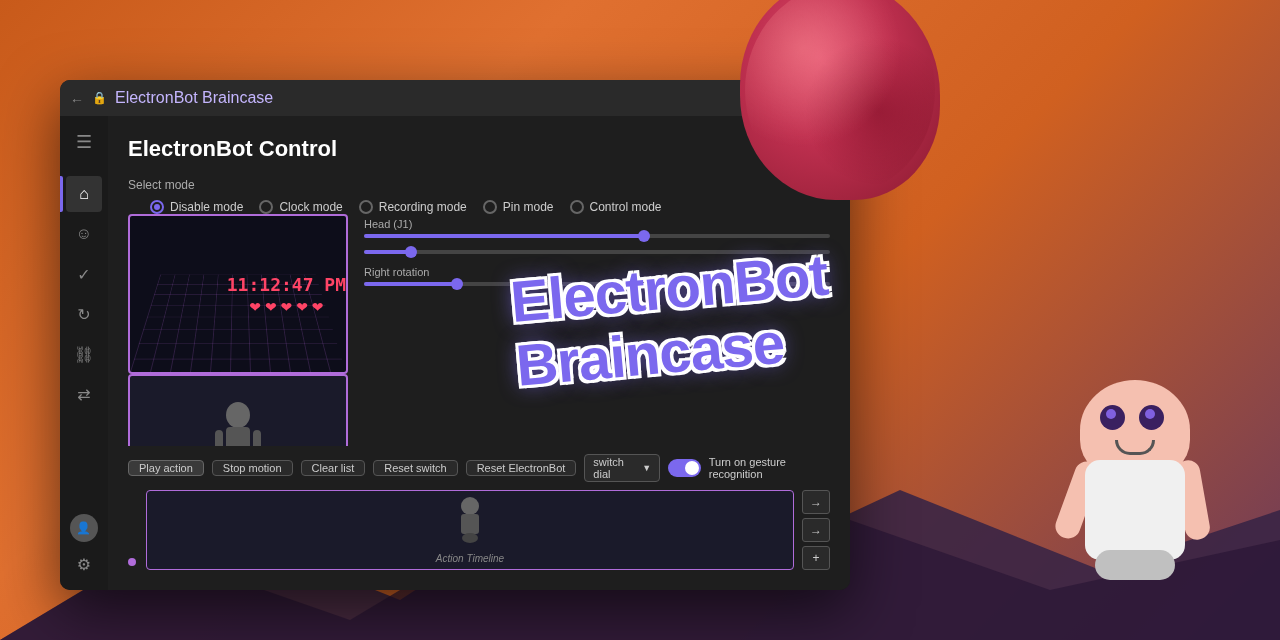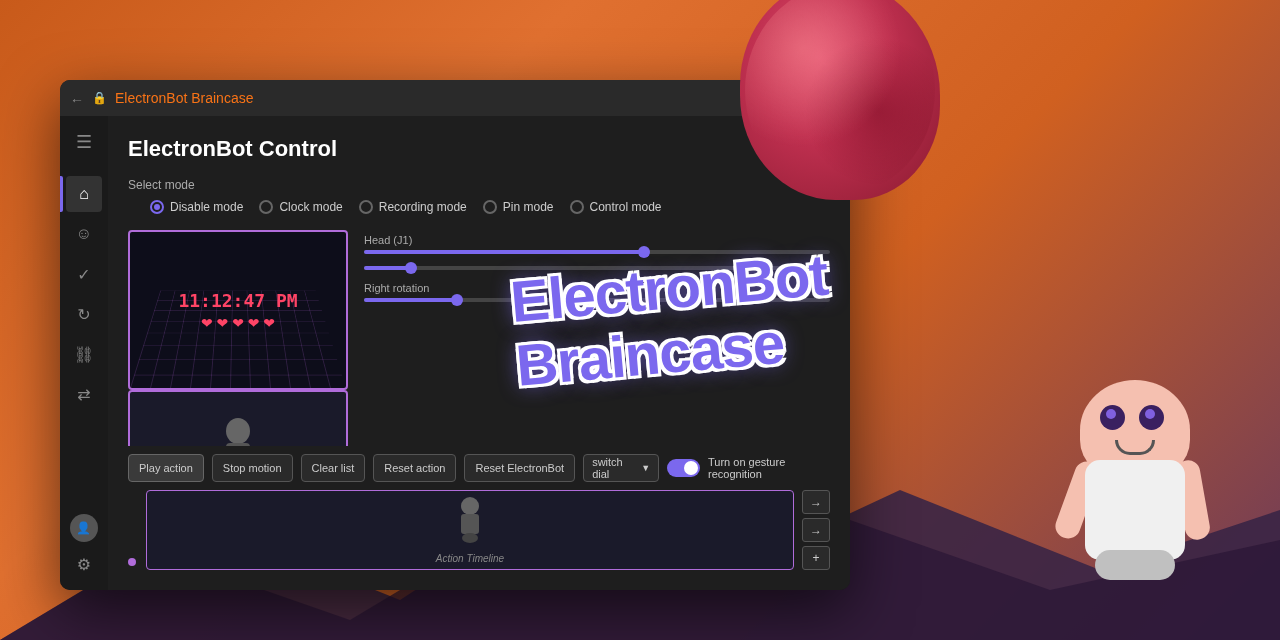--- a/index.html
+++ b/index.html
@@ -48,22 +48,22 @@
     .title-bar-back {
       color: #888;
       font-size: 14px;
       cursor: pointer;
     }
     .title-bar-lock {
       color: #888;
       font-size: 12px;
     }
     .title-bar-title {
-      color: #f97316;
-      font-size: 14px;
+      color: #c4b5fd;
+      font-size: 16px;
     }
 
     
     .main-layout {
       display: flex;
       flex: 1;
       overflow: hidden;
     }
 
     
@@ -140,21 +140,20 @@
 
     .page-title {
       font-size: 22px;
       font-weight: 600;
       color: #fff;
       margin-bottom: 16px;
     }
 
     
     .mode-section {
-      margin-bottom: 16px;
     }
     .mode-label {
       font-size: 12px;
       color: #aaa;
       margin-bottom: 8px;
     }
     .radio-group {
       display: flex;
       flex-wrap: wrap;
       gap: 16px;
@@ -205,21 +204,21 @@
       flex-shrink: 0;
     }
     .display-box {
       width: 220px;
       height: 160px;
       border: 2px solid #b06cda;
       border-radius: 4px;
       background: #0d0d1a;
       display: flex;
       align-items: center;
-      justify-content: center;
+      justify-content: flex-end;
       position: relative;
       overflow: hidden;
     }
     .display-grid {
       position: absolute;
       inset: 0;
       background-image: 
         linear-gradient(rgba(180,100,220,0.2) 1px, transparent 1px),
         linear-gradient(90deg, rgba(180,100,220,0.2) 1px, transparent 1px);
       background-size: 20px 20px;
@@ -299,21 +298,21 @@
 
     
     .action-buttons {
       display: flex;
       align-items: center;
       gap: 8px;
       margin-top: 8px;
       flex-shrink: 0;
     }
     .btn {
-      height: 28px;
+      height: 16px;
       padding: 0 10px;
       border: 1px solid #555;
       border-radius: 4px;
       background: #2a2a2a;
       color: #ccc;
       font-size: 11px;
       cursor: pointer;
       white-space: nowrap;
     }
     .btn.primary {
@@ -706,21 +705,21 @@
             </div>
           </div>
 
         </div>
       </div>
 
       <div class="action-buttons">
         <button class="btn primary">Play action</button>
         <button class="btn">Stop motion</button>
         <button class="btn">Clear list</button>
-        <button class="btn">Reset action</button>
+        <button class="btn">Reset switch</button>
         <button class="btn">Reset ElectronBot</button>
         <div class="switch-dial">
           <span>switch dial</span>
           <span class="chevron-down">▼</span>
         </div>
         <div class="toggle-area">
           <div class="toggle">
             <div class="toggle-knob"></div>
           </div>
           <span class="toggle-label">Turn on gesture recognition</span>

